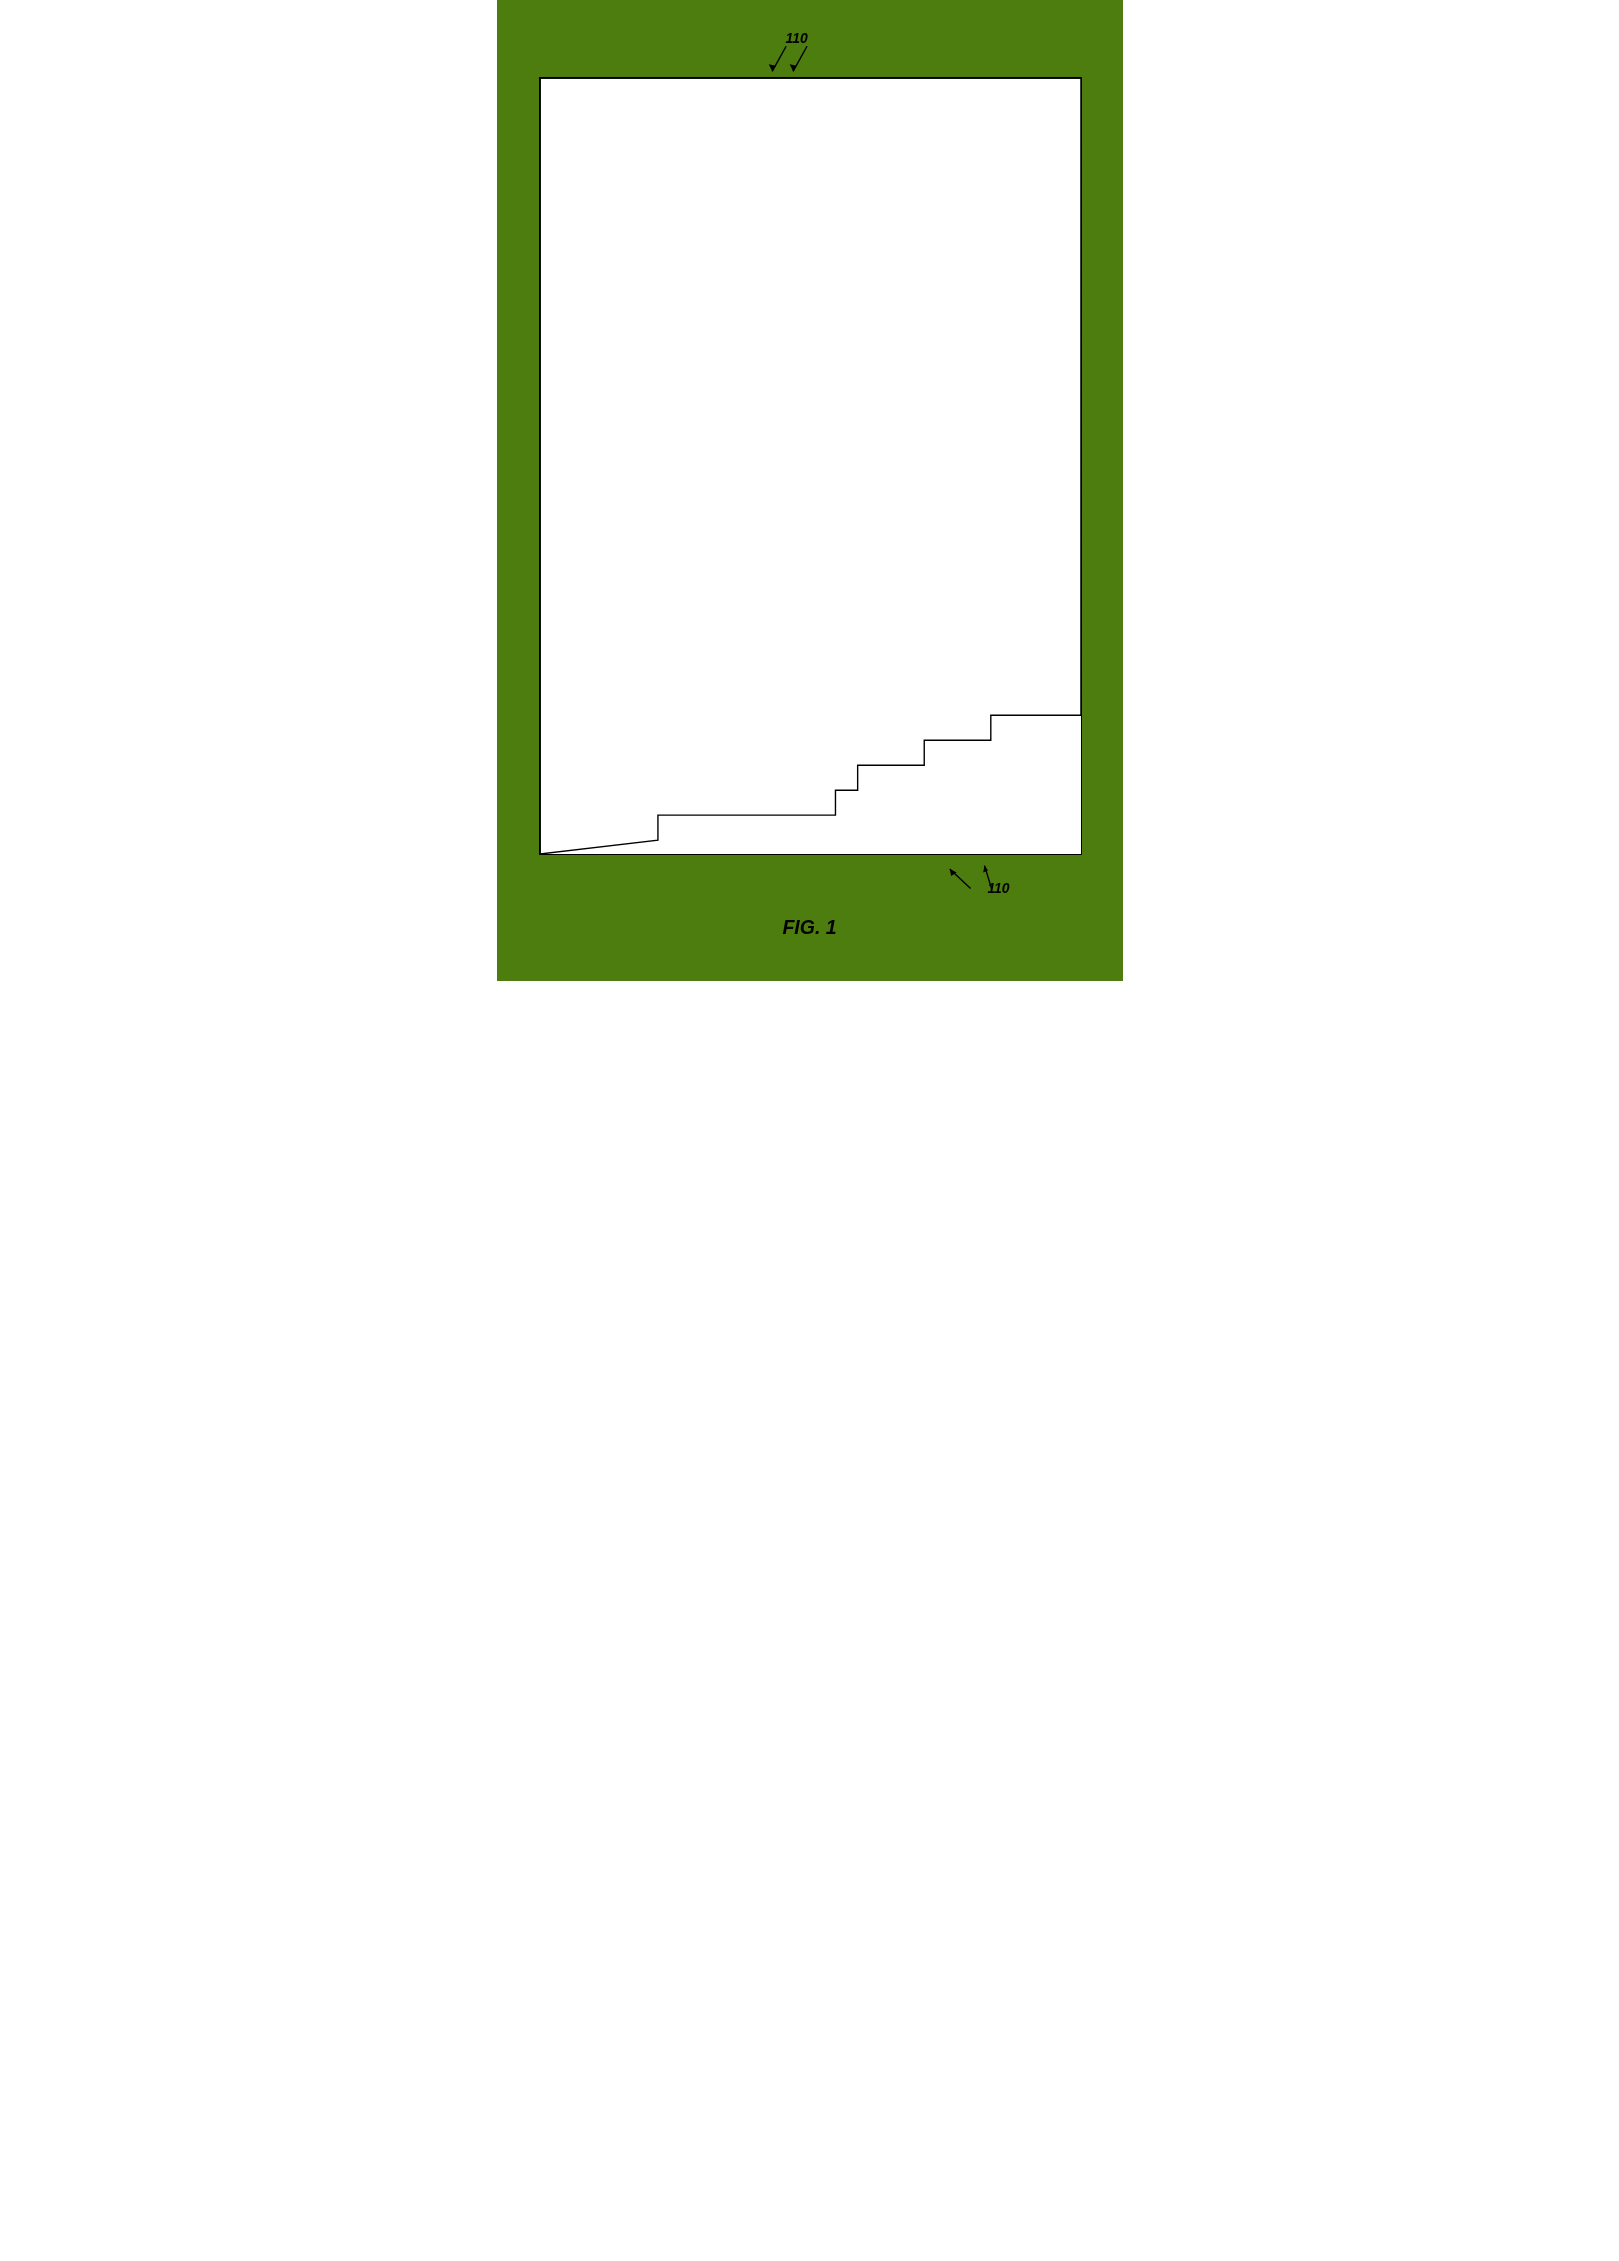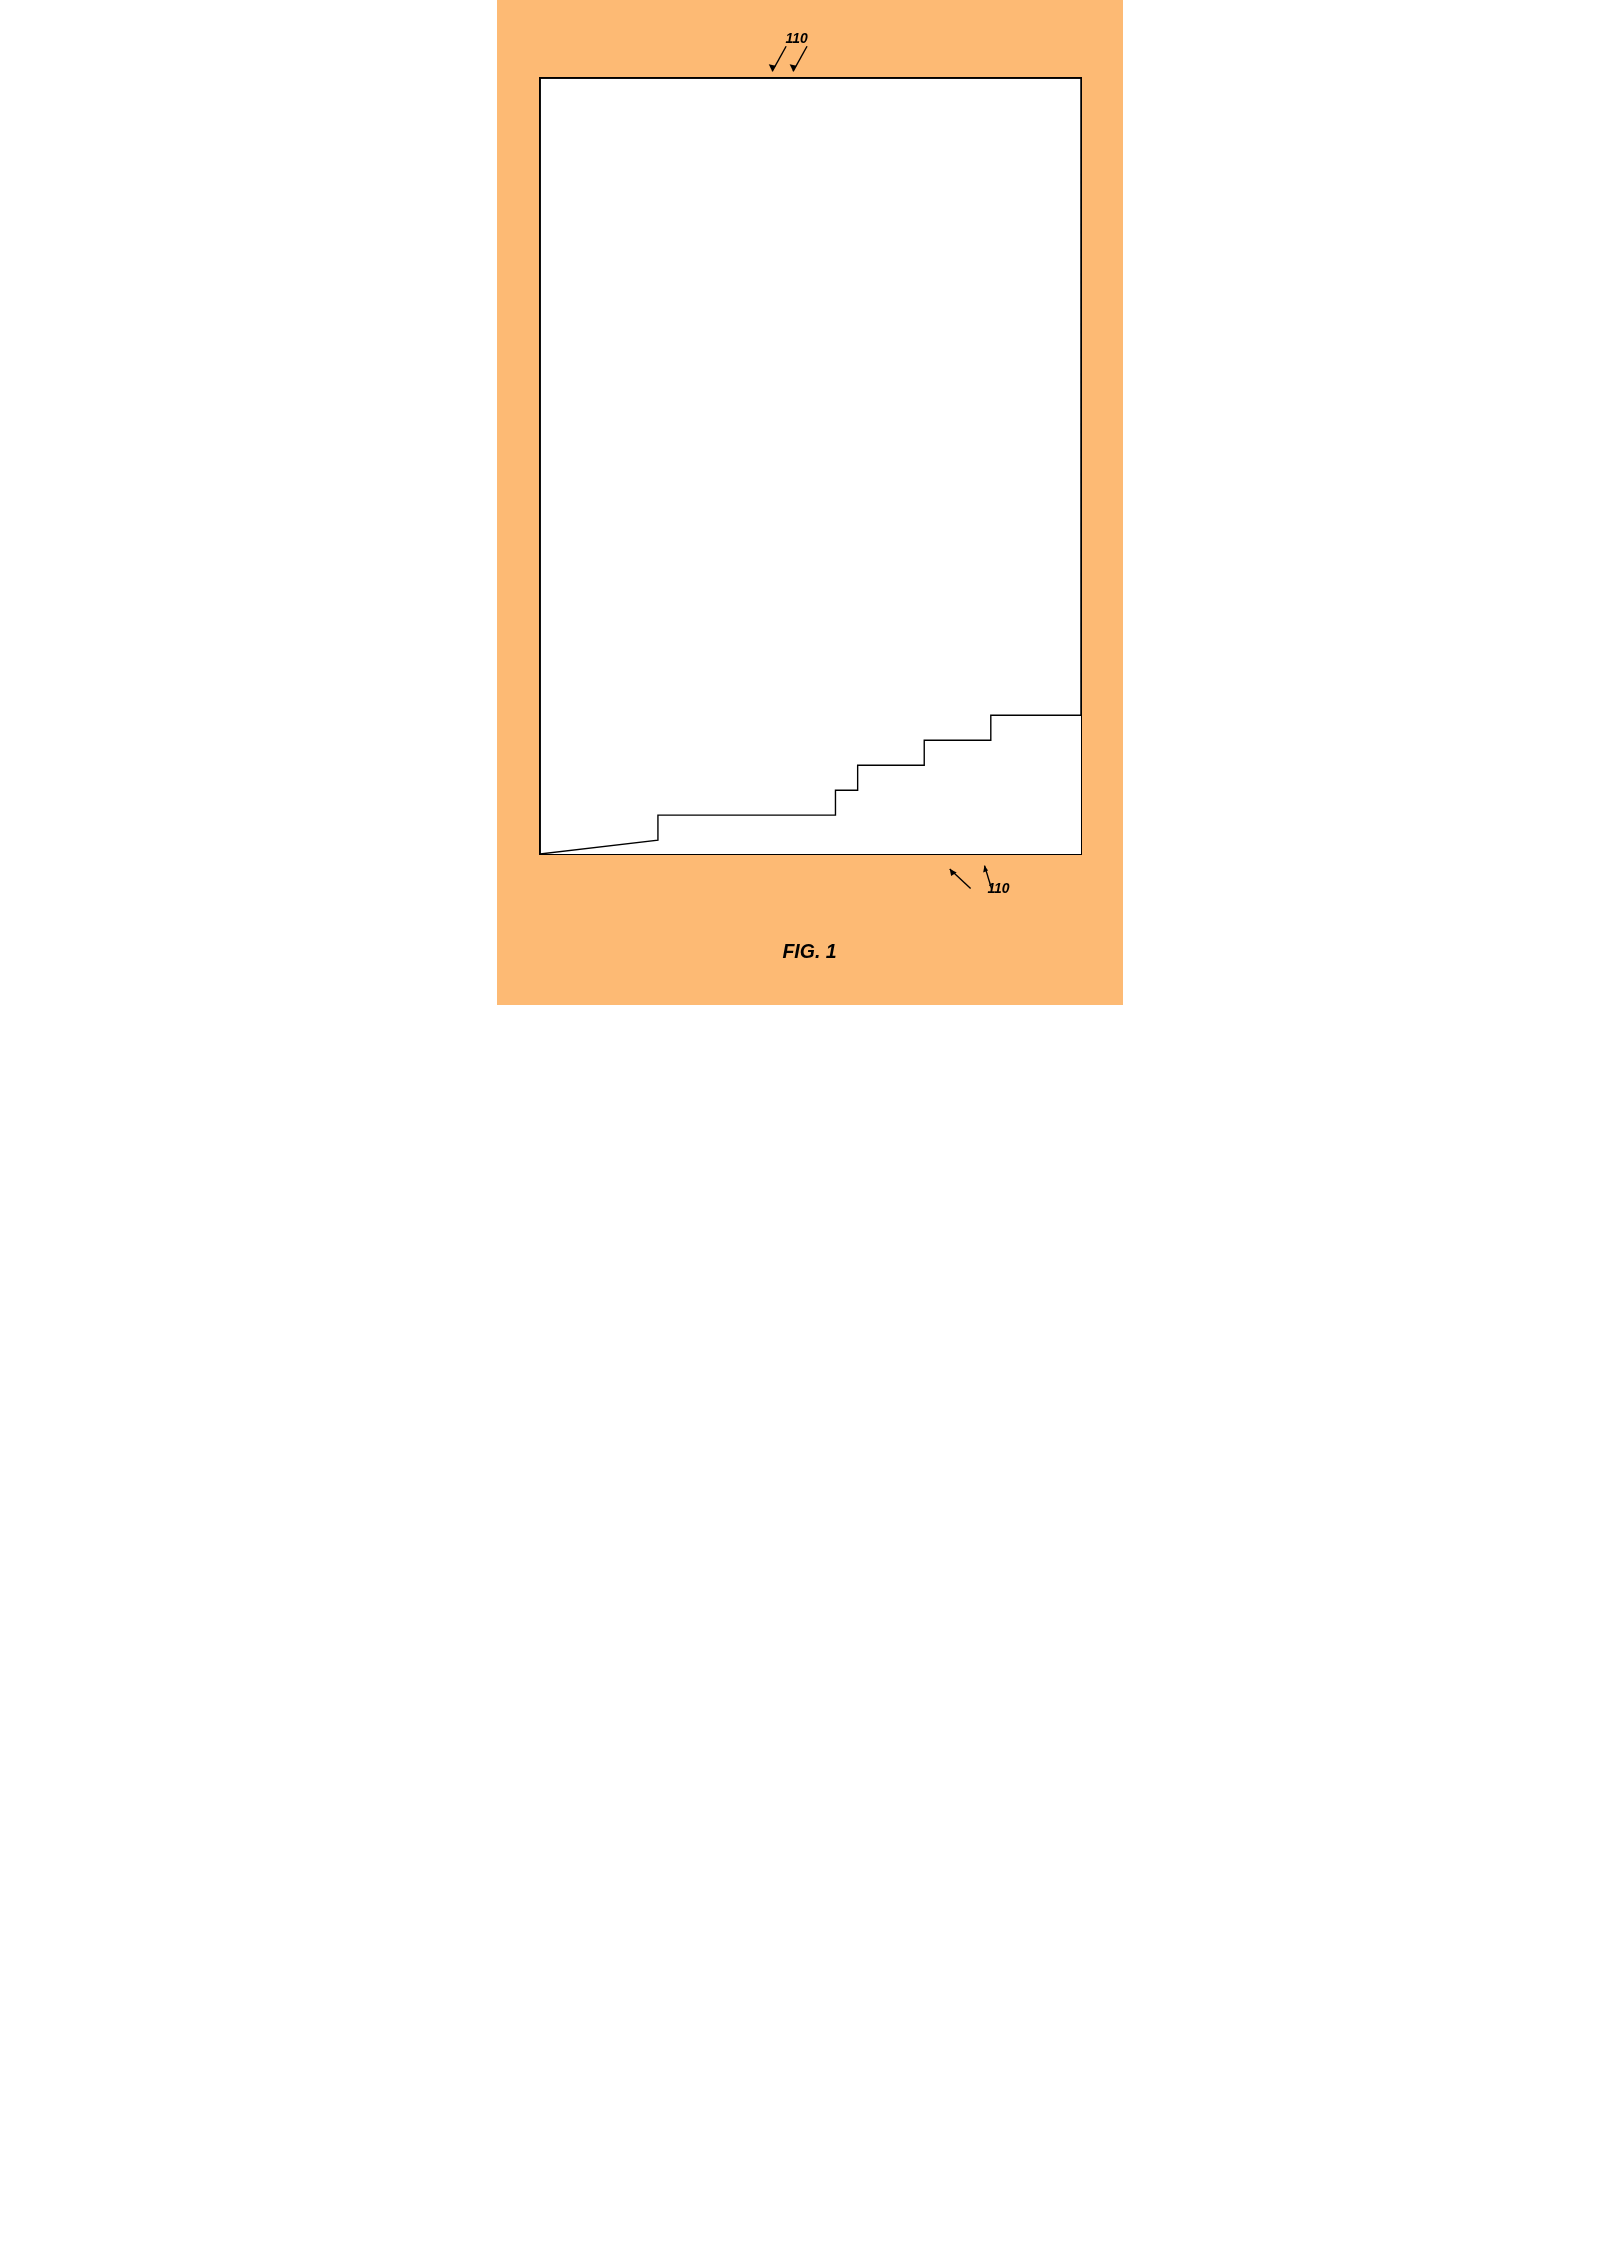--- a/index.html
+++ b/index.html
@@ -7,32 +7,32 @@
       background: #fff;
       display: flex;
       justify-content: center;
       align-items: flex-start;
       min-height: 100vh;
       font-family: Arial, sans-serif;
     }
     .page {
       width: 626px;
       min-height: 876px;
-      background: #fdba74;
+      background: #4d7c0f;
       padding: 28px 42px 42px 42px;
       position: relative;
     }
     .figure-container {
       position: relative;
       width: 100%;
     }
 
     .fig-label {
       text-align: center;
-      margin-top: 29px;
+      margin-top: 5px;
       font-size: 19.5px;
       font-style: italic;
       font-weight: bold;
     }
 
     .main-svg {
       display: block;
       width: 543px;
       height: auto;
     }

